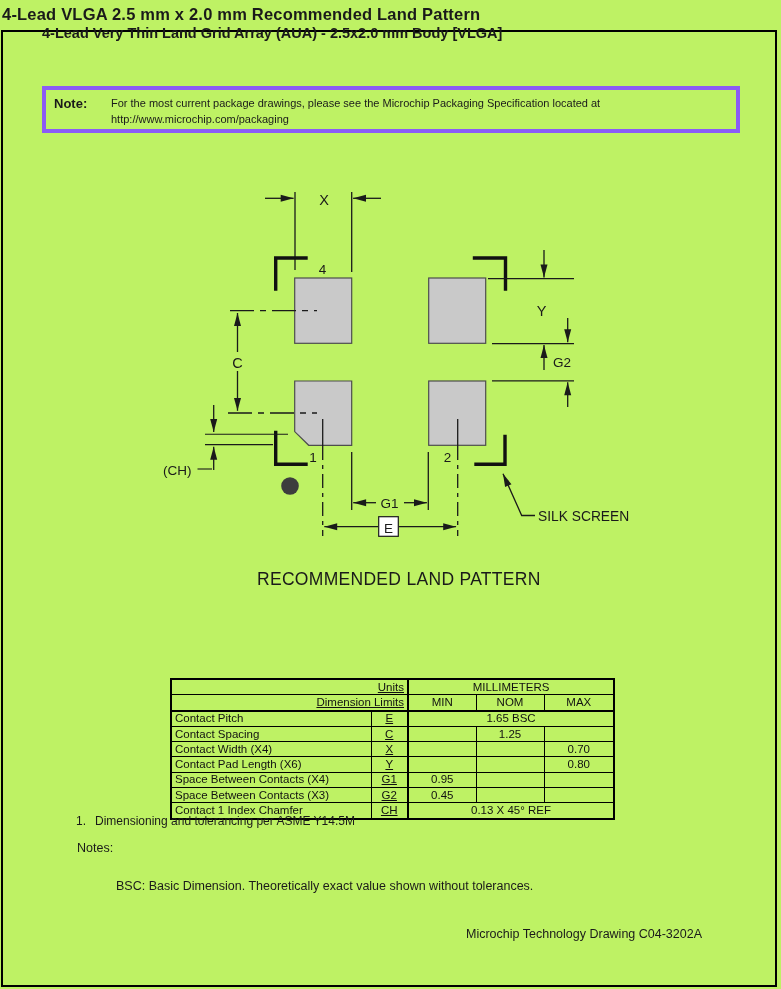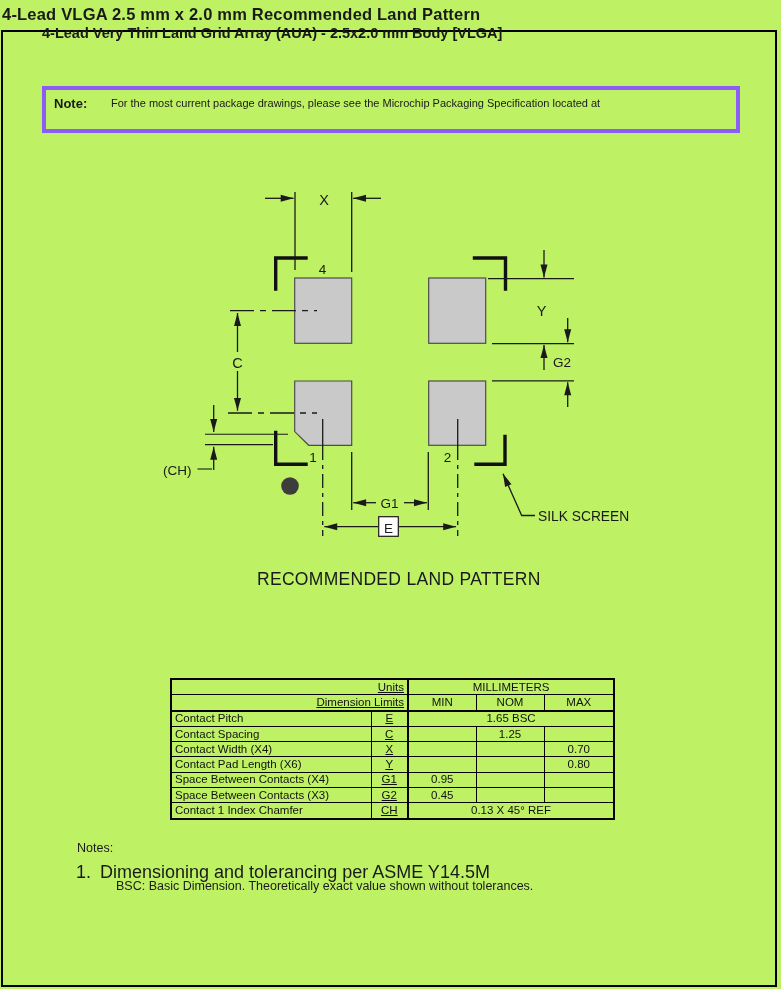--- a/index.html
+++ b/index.html
@@ -26,41 +26,42 @@
   }
   .dim-table td{
     border:1px solid #000;height:14.3px;padding:0 3px;line-height:13px;
     overflow:hidden;white-space:nowrap;
   }
   .dim-table .r{text-align:right;}
   .dim-table .c{text-align:center;}
   .dim-table .thick-r{border-right-width:2px;text-decoration:underline;}
   .dim-table .hdr-sep td{border-bottom-width:2px;}
   .notes-heading{left:77px;top:841px;font-size:12.5px;}
-  .note-item{left:76px;top:862px;font-size:18px;}
+  .note-item{left:76px;top:814px;font-size:12px;}
   .note-item .num{margin-right:9px;}
   .note-sub{left:116px;top:879px;font-size:12.5px;}
   .footer-ref{left:466px;top:927px;font-size:12.5px;}
   svg text{fill:#1a1a1a;font-family:"Liberation Sans",sans-serif;}
 </style>
 </head>
 <body>
 
 <div class="page">
 
   <div class="abs doc-title">4-Lead VLGA 2.5 mm x 2.0 mm Recommended Land Pattern</div>
 
   <div class="abs sheet-border"></div>
 
   <div class="abs subtitle">4-Lead Very Thin Land Grid Array (AUA) - 2.5x2.0 mm Body [VLGA]</div>
 
   <div class="abs note-box">
     <div class="note-label">Note:</div>
     <div class="note-text">
       <div>For the most current package drawings, please see the Microchip Packaging Specification located at</div>
+      <div>http://www.microchip.com/packaging</div>
     </div>
   </div>
 
   <svg class="abs diagram-svg" width="781" height="392" viewBox="0 175 781 392">
     <defs>
       <marker id="ah" markerUnits="userSpaceOnUse" markerWidth="14" markerHeight="8" refX="13.4" refY="4" orient="auto">
         <path d="M0.5,0.5 L13.4,4 L0.5,7.5 Z" fill="#1a1a1a"></path>
       </marker>
     </defs>
 
@@ -218,14 +219,15 @@
       </tr>
     </tbody>
   </table>
 
   <div class="abs notes-heading">Notes:</div>
   <div class="abs note-item">
     <span class="num">1.</span><span>Dimensioning and tolerancing per ASME Y14.5M</span>
   </div>
   <div class="abs note-sub">BSC: Basic Dimension. Theoretically exact value shown without tolerances.</div>
 
+  <div class="abs footer-ref">Microchip Technology Drawing C04-3202A</div>
 
 </div>
 
 </body></html>

